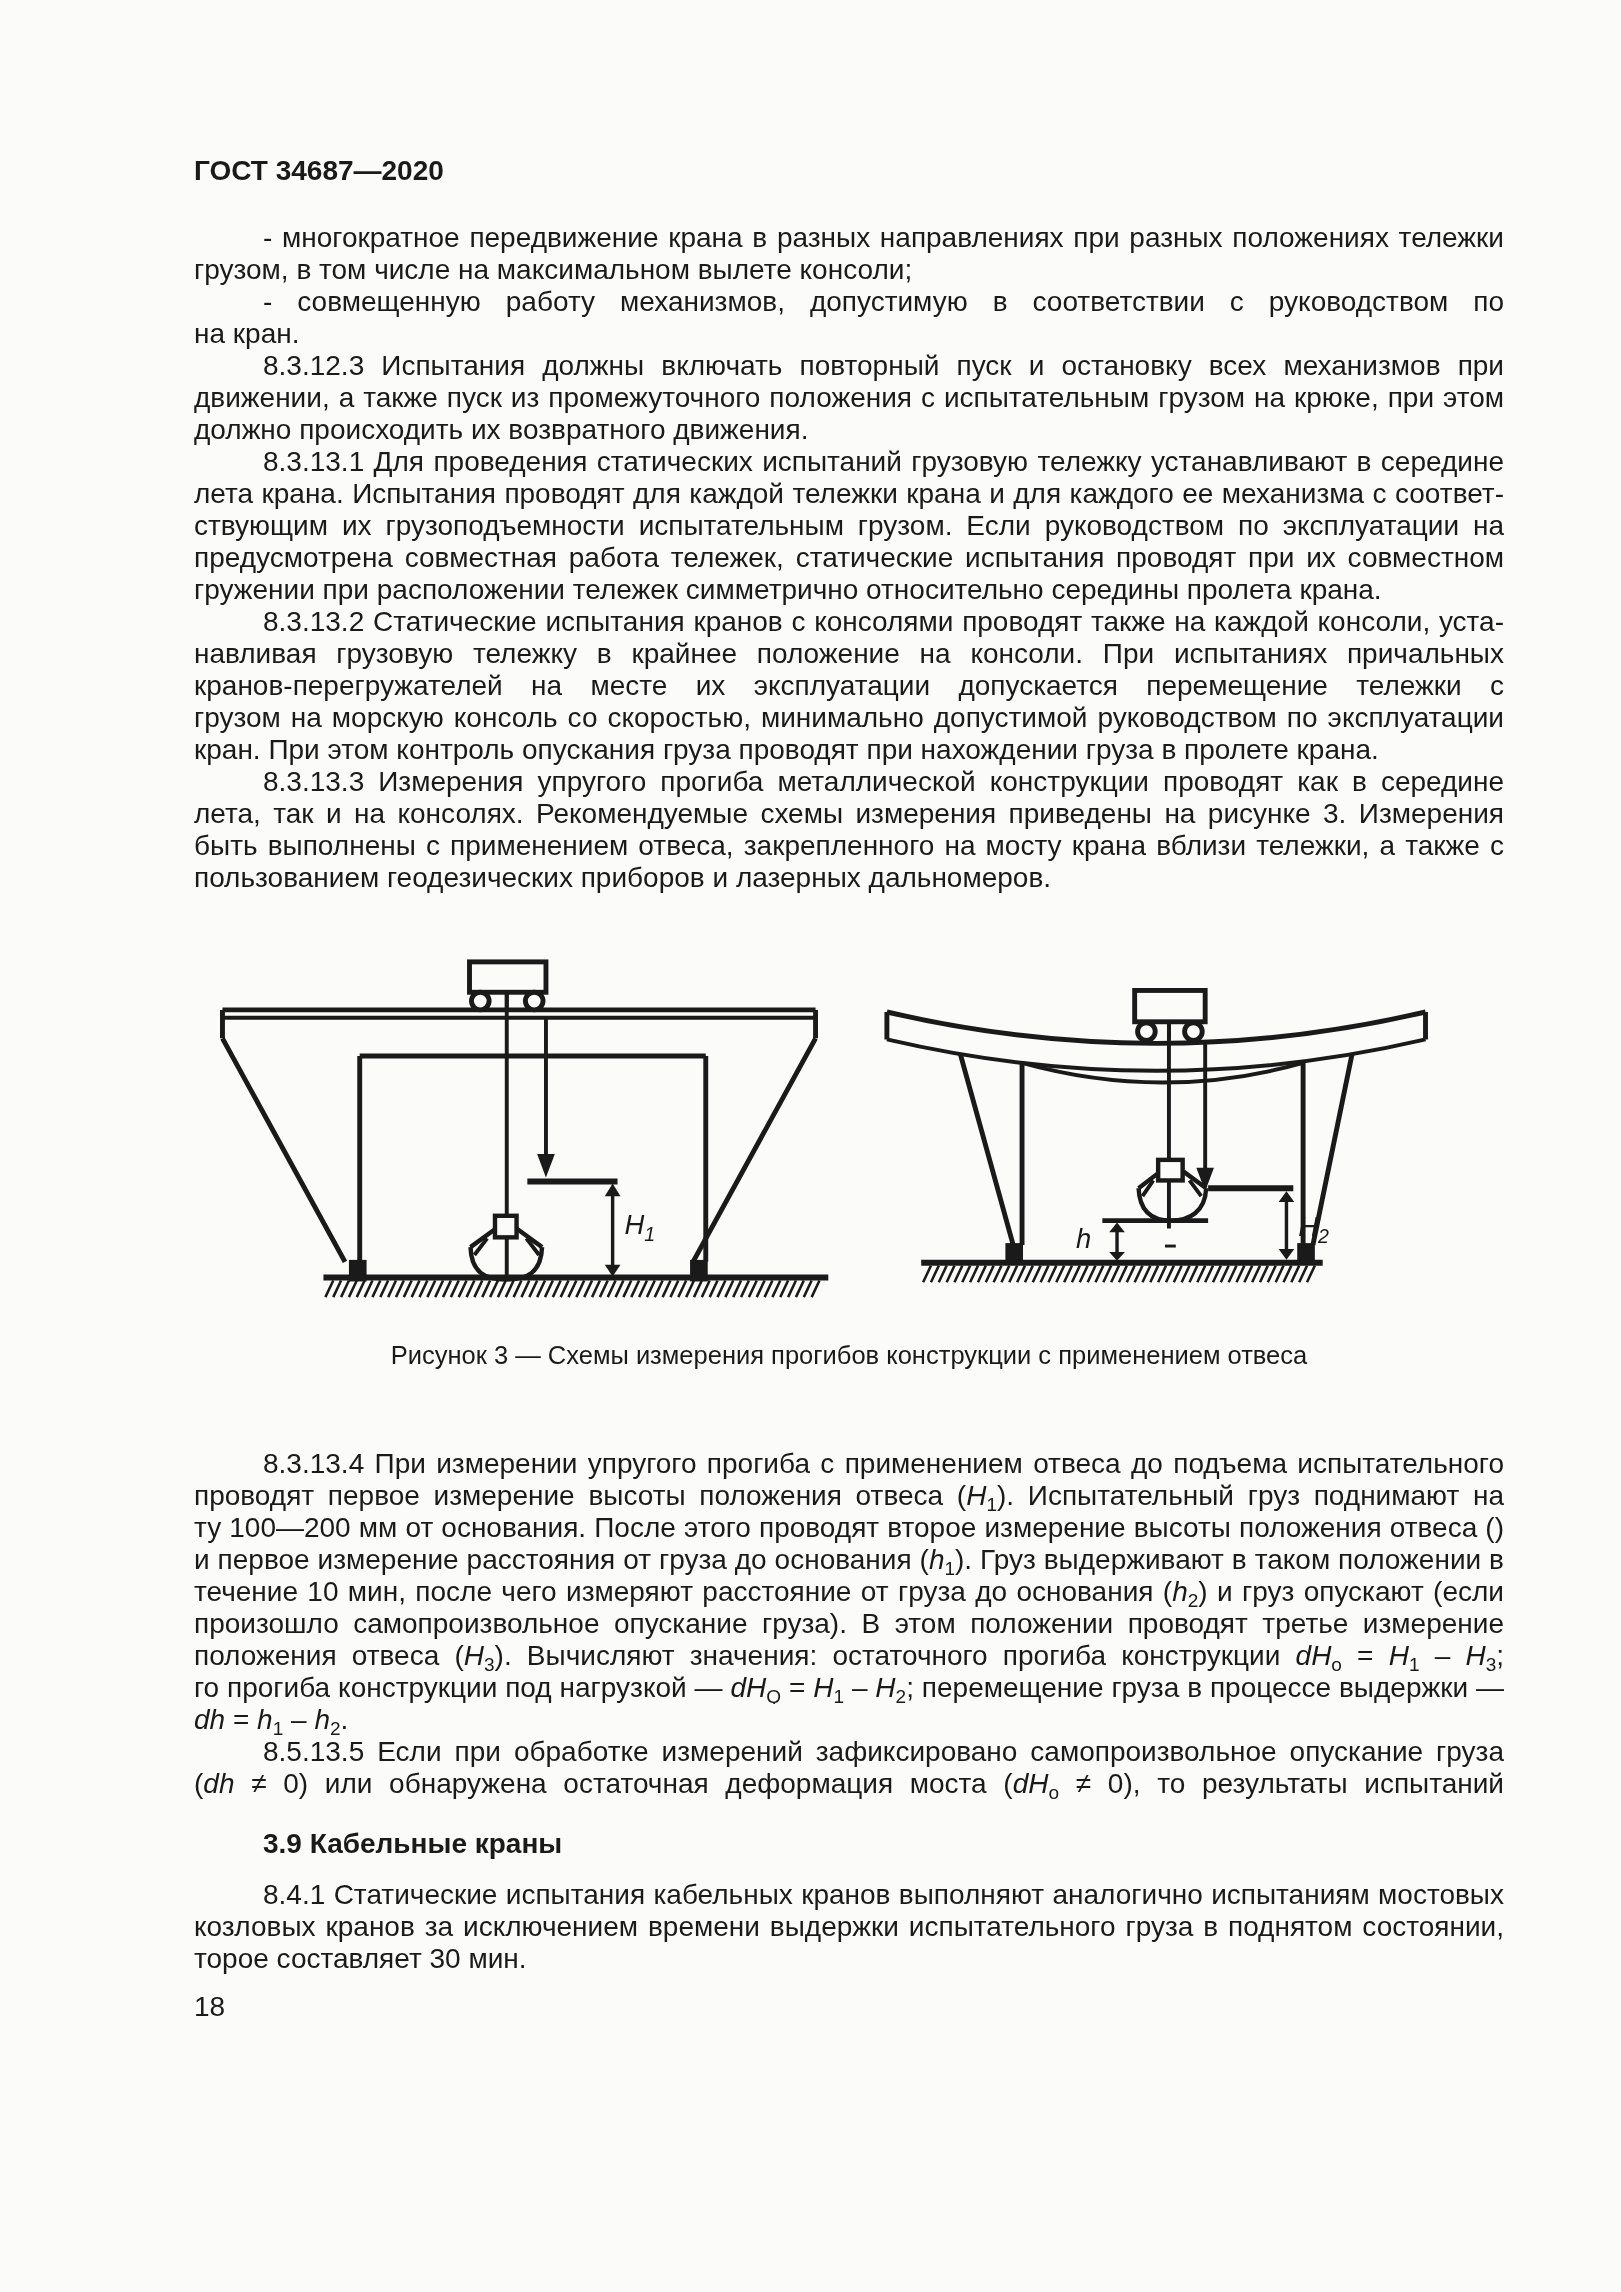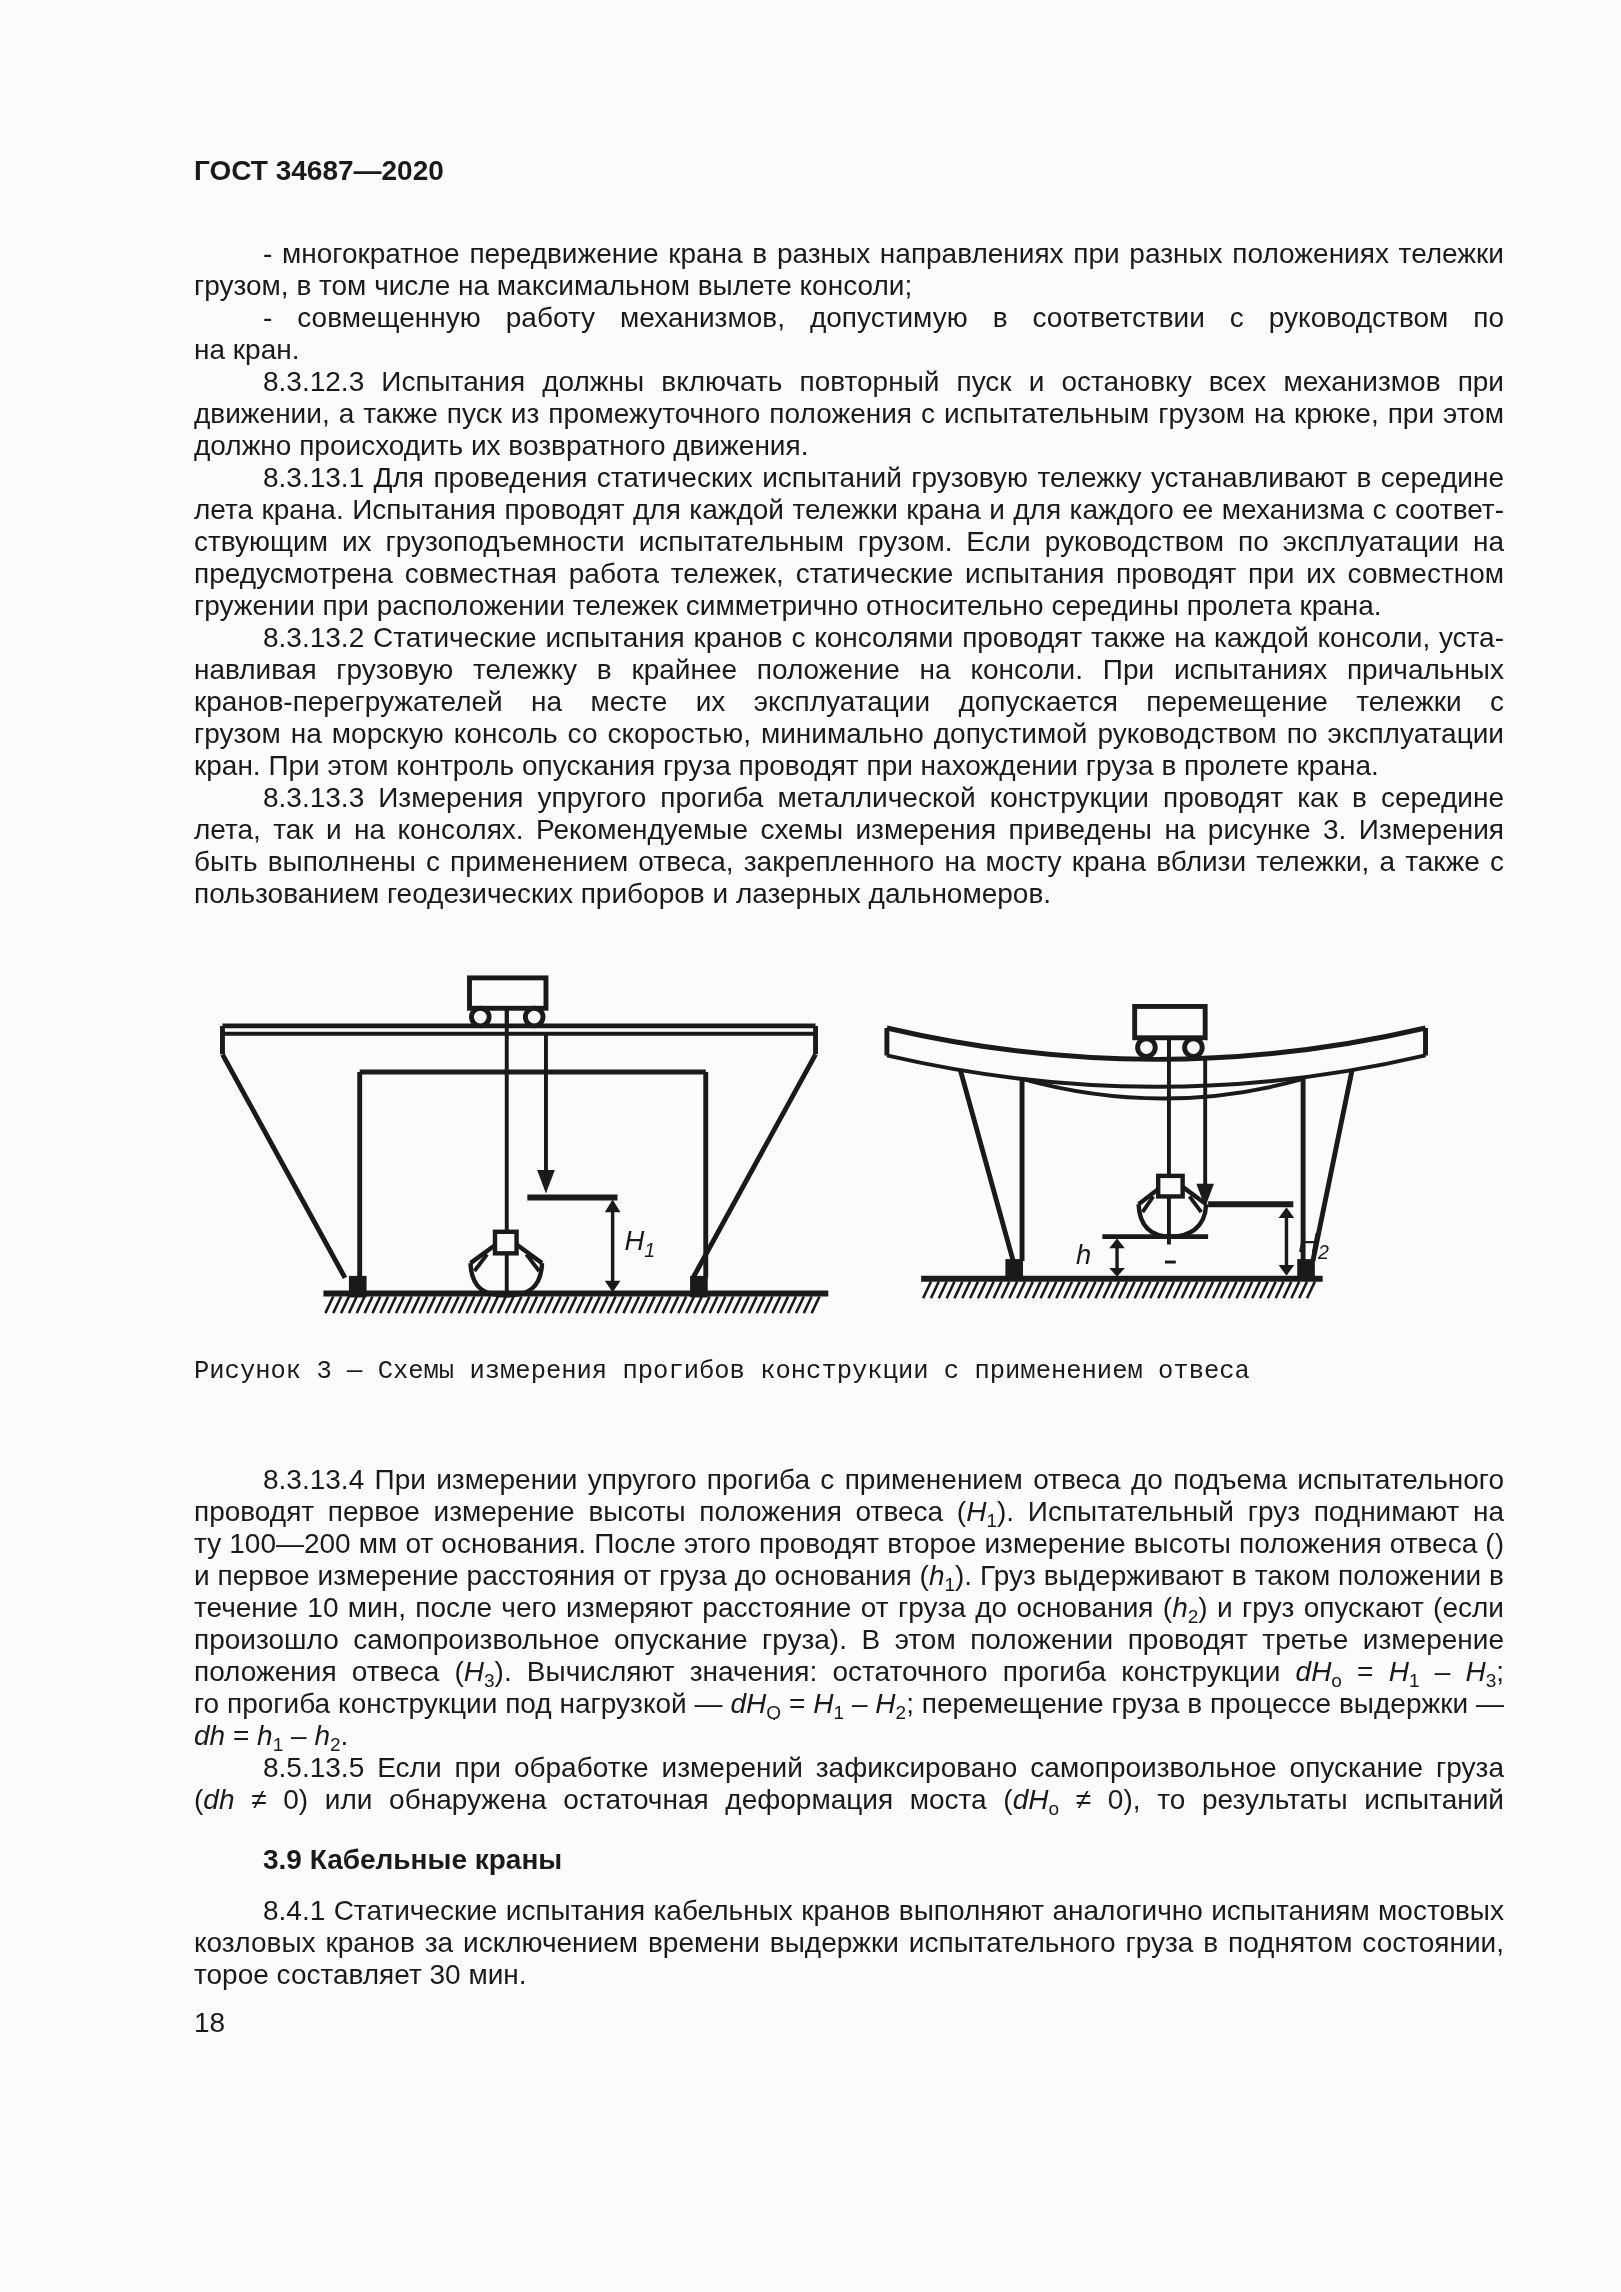--- a/index.html
+++ b/index.html
@@ -11,21 +11,21 @@
     color: #1a1a1a;
     font-family: "Liberation Sans", sans-serif;
     box-sizing: border-box;
     padding: 155px 117px 0 194px;
     overflow: hidden;
   }
   .doc-header {
     font-weight: bold;
     font-size: 28px;
     line-height: 32px;
-    margin-bottom: 51px;
+    margin-bottom: 35px;
   }
   .block { margin:0; }
   .line {
     font-size: 28px;
     line-height: 32px;
     height: 32px;
     text-align: justify;
     text-align-last: justify;
     overflow: hidden;
     white-space: normal;
@@ -38,24 +38,23 @@
   .line i { font-style: italic; }
   .line sub { font-size: 68%; line-height: 0; vertical-align: -5.9px; }
   .figure-area {
     position: relative;
     height: 554px;
   }
   .diagram { position: absolute; }
   .figure-caption {
     position: absolute;
     top: 447px; left: 0; right: 0;
-    text-align: left;
+    text-align: center;
     font-size: 25.5px;
     line-height: 29px;
-    font-family: Liberation Mono, monospace;
   }
   .page-number {
     margin-top: 16px;
     font-size: 28px;
     line-height: 32px;
   }
   svg .ln { stroke:#1a1a1a; fill:none; }
   svg .fl { fill:#1a1a1a; stroke:none; }
   svg .wh { fill:#fbfbfa; stroke:#1a1a1a; }
   svg text { fill:#1a1a1a; font-family:"Liberation Sans", sans-serif; font-style: italic; }

